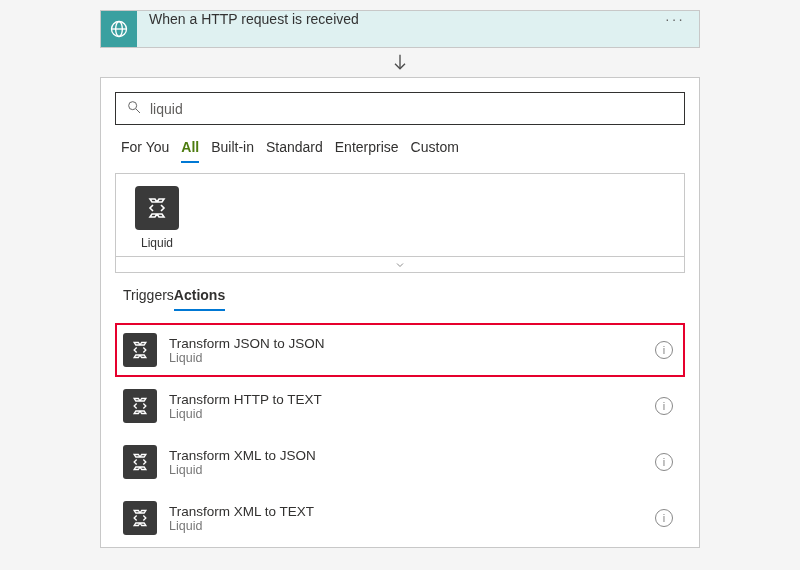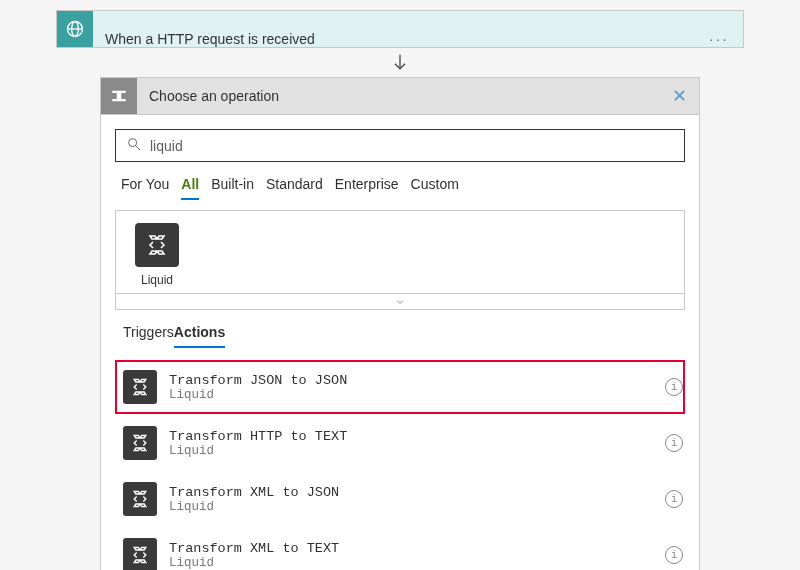--- a/index.html
+++ b/index.html
@@ -7,25 +7,25 @@
     font-family: "Segoe UI", Tahoma, sans-serif;
     background: #f5f5f5;
     width: 800px;
     height: 570px;
     overflow: hidden;
     font-size: 14px;
     color: #323130;
   }
   .canvas { padding: 10px 0 0 0; }
   .step {
-    width: 688px;
+    width: 600px;
     margin: 0 auto;
     border: 1px solid #c8c8c8;
     display: flex;
-    align-items: flex-end;
+    align-items: flex-start;
     background: #dff1f1;
   }
   .step-icon {
     width: 36px; height: 36px;
     background: #3aa0a0;
     display: flex; align-items: center; justify-content: center;
   }
   .step-icon svg { width: 20px; height: 20px; fill: #fff; }
   .step-title { flex: 1; padding: 0 12px; color: #333; }
   .step-more { padding: 0 14px; color: #666; letter-spacing: 2px; cursor: pointer; }
@@ -87,24 +87,23 @@
   }
   .expander svg { width:12px; height:12px; stroke:#666; fill:none; stroke-width:1.5; }
   .subtabs {
     display:flex; padding:14px 8px 6px;
   }
   .subtab { cursor:pointer; padding-bottom:6px; border-bottom:2px solid transparent; }
   .subtab.active { font-weight:700; border-bottom-color:#0078d4;text-align:right; }
   .action-list { padding: 4px 0 0; }
   .action {
     display:flex; align-items:center;
-    padding: 8px 0 8px 6px;
+    padding: 8px 10px 8px 6px;
     border:2px solid transparent;
     margin:2px 0;
-    font-family:Liberation Mono, monospace;
   }
   .action.highlight { border-color:#e6002d; }
   .action-icon {
     width:34px; height:34px; background:#3a3a3a; border-radius:3px;
     display:flex; align-items:center; justify-content:center; margin-right:12px;
   }
   .action-icon svg { width:20px; height:20px; fill:#fff; }
   .action-text { flex:1; }
   .action-title { font-size:13.5px; color:#323130; }
   .action-sub { font-size:12.5px; color:#777; }
@@ -132,31 +131,20 @@
   </div>
 
   <div class="arrow">
     <svg viewBox="0 0 24 24">
         <line x1="12" y1="2" x2="12" y2="18"></line>
         <polyline points="6,13 12,19 18,13"></polyline>
       </svg>
   </div>
 
   <div class="panel">
-    <div class="panel-header">
-      <div class="hicon">
-        <svg viewBox="0 0 24 24">
-            <rect x="3" y="5" width="18" height="3"></rect>
-            <rect x="3" y="16" width="18" height="3"></rect>
-            <rect x="9" y="8" width="6" height="8"></rect>
-          </svg>
-      </div>
-      <div class="htitle">Choose an operation</div>
-      <div class="hclose">✕</div>
-    </div>
 
     <div class="panel-body">
       <div class="search">
         <span>
           <svg viewBox="0 0 24 24">
               <circle cx="10" cy="10" r="6"></circle>
               <line x1="15" y1="15" x2="21" y2="21"></line>
             </svg>
         </span>
         <input type="text" value="liquid" style="">

